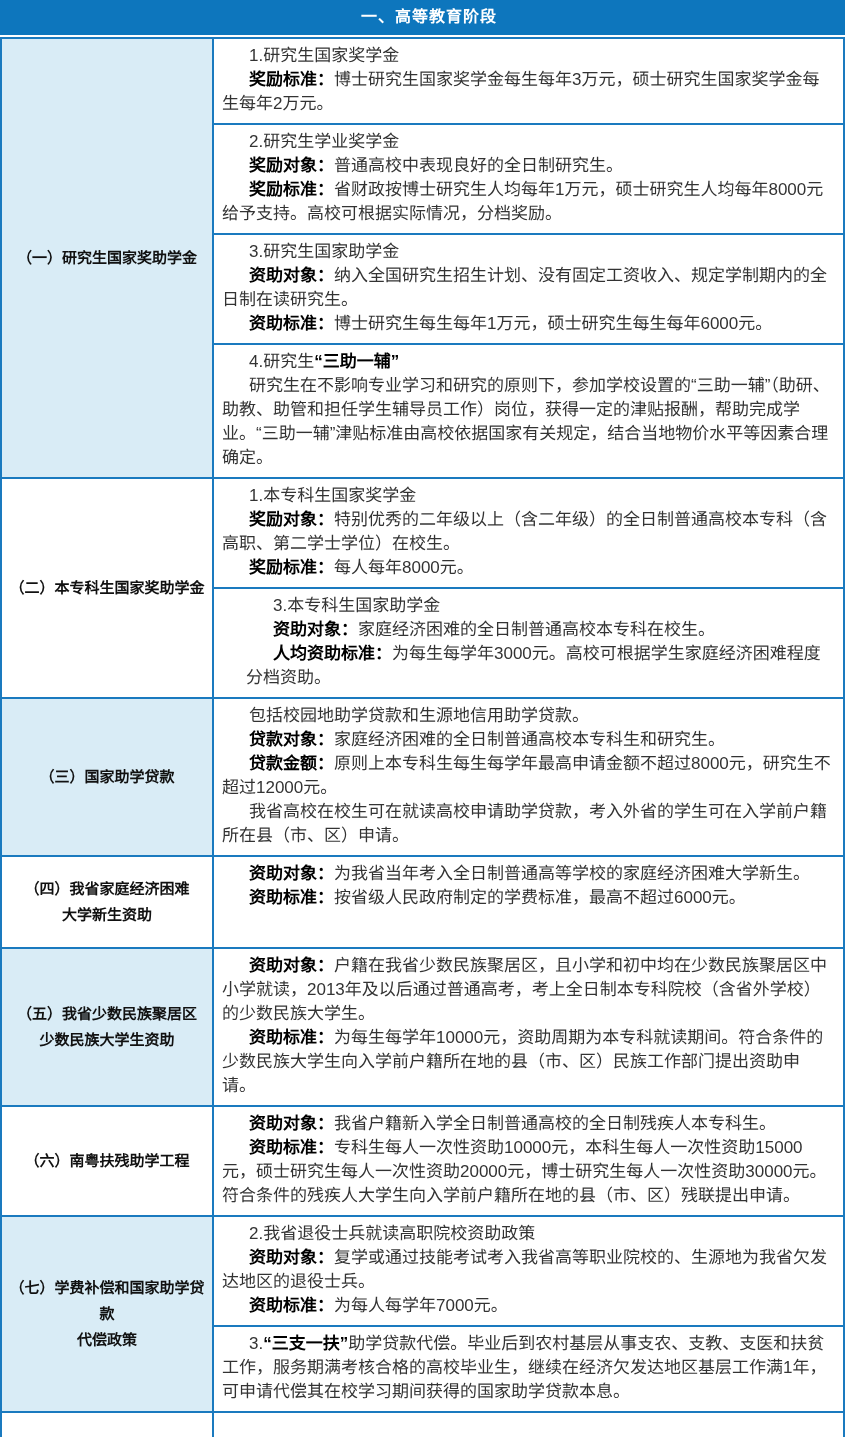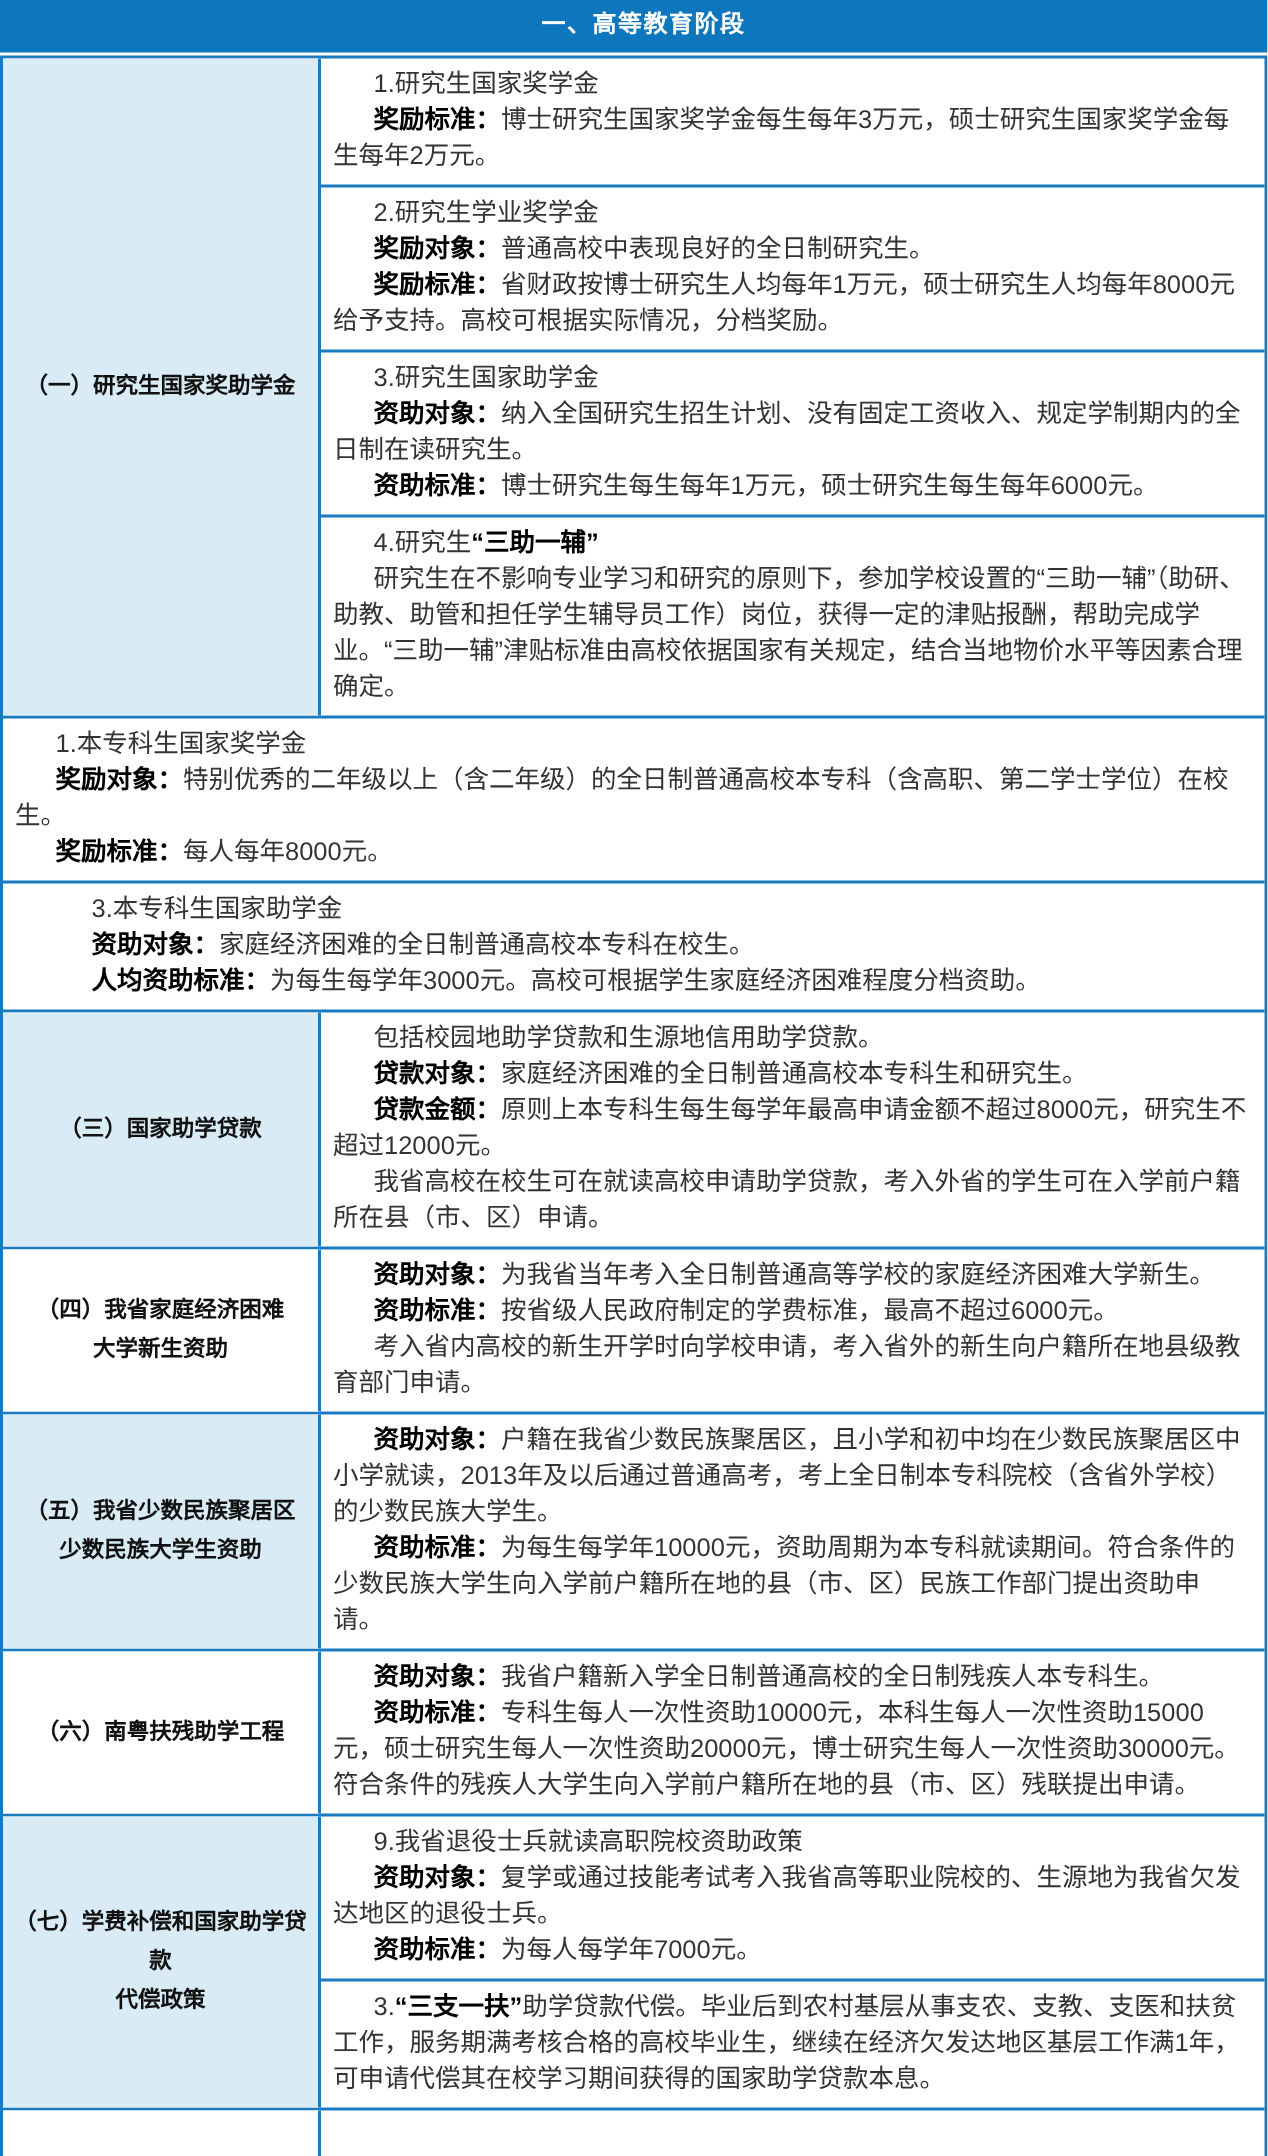--- a/index.html
+++ b/index.html
@@ -98,20 +98,23 @@
             <p><span class="b">资助对象：</span><span>纳入全国研究生招生计划、没有固定工资收入、规定学制期内的全日制在读研究生。</span></p>
             <p><span class="b">资助标准：</span><span>博士研究生每生每年1万元，硕士研究生每生每年6000元。</span></p>
           </div>
           <div class="cell" style="min-height: 75px;">
             <p><span>4.研究生</span><span class="b">“三助一辅”</span></p>
             <p><span>研究生在不影响专业学习和研究的原则下，参加学校设置的“三助一辅”（助研、助教、助管和担任学生辅导员工作）岗位，获得一定的津贴报酬，帮助完成学业。“三助一辅”津贴标准由高校依据国家有关规定，结合当地物价水平等因素合理确定。</span></p>
           </div>
         </div>
       </div>
       <div class="section">
+        <div class="label-cell">
+          <div>（二）本专科生国家奖助学金</div>
+        </div>
         <div class="cells">
           <div class="cell" style="min-height: 82px;">
             <p><span>1.本专科生国家奖学金</span></p>
             <p><span class="b">奖励对象：</span><span>特别优秀的二年级以上（含二年级）的全日制普通高校本专科（含高职、第二学士学位）在校生。</span></p>
             <p><span class="b">奖励标准：</span><span>每人每年8000元。</span></p>
           </div>
           <div class="cell" style="min-height: 63px; padding-left: 32px;">
             <p><span>3.本专科生国家助学金</span></p>
             <p><span class="b">资助对象：</span><span>家庭经济困难的全日制普通高校本专科在校生。</span></p>
             <p><span class="b">人均资助标准：</span><span>为每生每学年3000元。高校可根据学生家庭经济困难程度分档资助。</span></p>
@@ -133,21 +136,20 @@
       </div>
       <div class="section">
         <div class="label-cell">
           <div>（四）我省家庭经济困难</div>
           <div>大学新生资助</div>
         </div>
         <div class="cells">
           <div class="cell" style="min-height: 56px;">
             <p><span class="b">资助对象：</span><span>为我省当年考入全日制普通高等学校的家庭经济困难大学新生。</span></p>
             <p><span class="b">资助标准：</span><span>按省级人民政府制定的学费标准，最高不超过6000元。</span></p>
-            <p><span>考入省内高校的新生开学时向学校申请，考入省外的新生向户籍所在地县级教育部门申请。</span></p>
           </div>
         </div>
       </div>
       <div class="section">
         <div class="label-cell shaded">
           <div>（五）我省少数民族聚居区</div>
           <div>少数民族大学生资助</div>
         </div>
         <div class="cells">
           <div class="cell" style="min-height: 81px;">
@@ -167,21 +169,21 @@
           </div>
         </div>
       </div>
       <div class="section">
         <div class="label-cell shaded">
           <div>（七）学费补偿和国家助学贷款</div>
           <div>代偿政策</div>
         </div>
         <div class="cells">
           <div class="cell" style="min-height: 51px;">
-            <p><span>9.我省退役士兵就读高职院校资助政策</span></p>
+            <p><span>2.我省退役士兵就读高职院校资助政策</span></p>
             <p><span class="b">资助对象：</span><span>复学或通过技能考试考入我省高等职业院校的、生源地为我省欠发达地区的退役士兵。</span></p>
             <p><span class="b">资助标准：</span><span>为每人每学年7000元。</span></p>
           </div>
           <div class="cell" style="min-height: 59px;">
             <p><span>3.</span><span class="b">“三支一扶”</span><span>助学贷款代偿。毕业后到农村基层从事支农、支教、支医和扶贫工作，服务期满考核合格的高校毕业生，继续在经济欠发达地区基层工作满1年，可申请代偿其在校学习期间获得的国家助学贷款本息。</span></p>
           </div>
         </div>
       </div>
       <div class="section">
         <div class="label-cell"></div>

